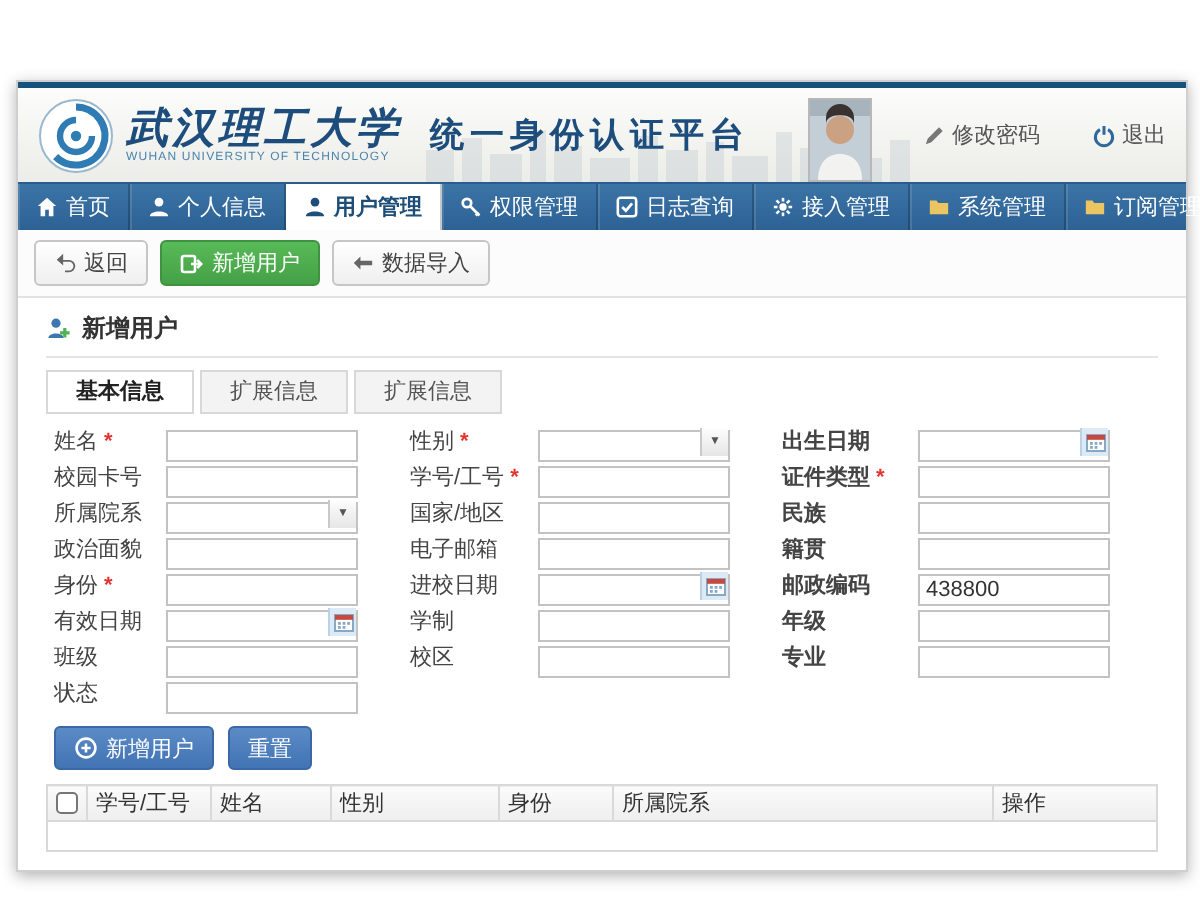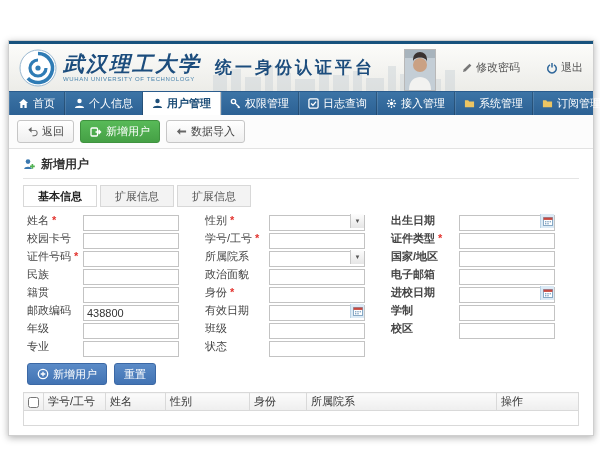--- a/index.html
+++ b/index.html
@@ -263,24 +263,20 @@
         </div>
         <div class="cell">
           <span class="lbl required">学号/工号</span>
           <span class="inp"><input value="" style=""></span>
         </div>
         <div class="cell">
           <span class="lbl required">证件类型</span>
           <span class="inp"><input value="" style=""></span>
         </div>
 
-        <div class="cell">
-          <span class="lbl required">证件号码</span>
-          <span class="inp"><input value="" style=""></span>
-        </div>
         <div class="cell">
           <span class="lbl">所属院系</span>
           <span class="inp select"><input value="" style=""><span class="side dd">▼</span></span>
         </div>
 
         <div class="cell">
           <span class="lbl">国家/地区</span>
           <span class="inp"><input value="" style=""></span>
         </div>
         <div class="cell">

